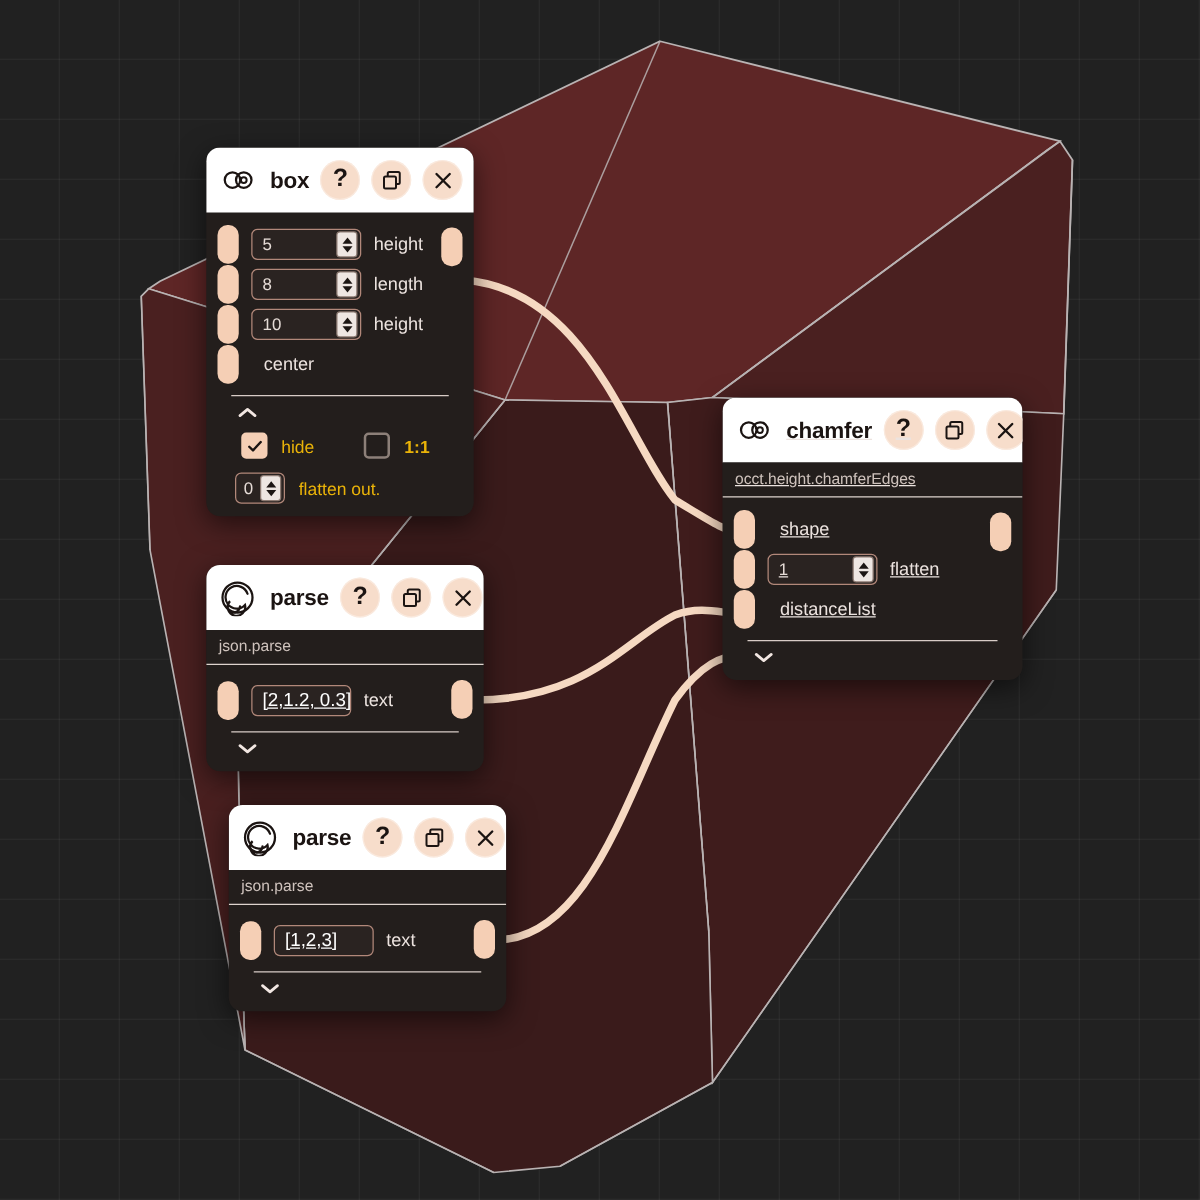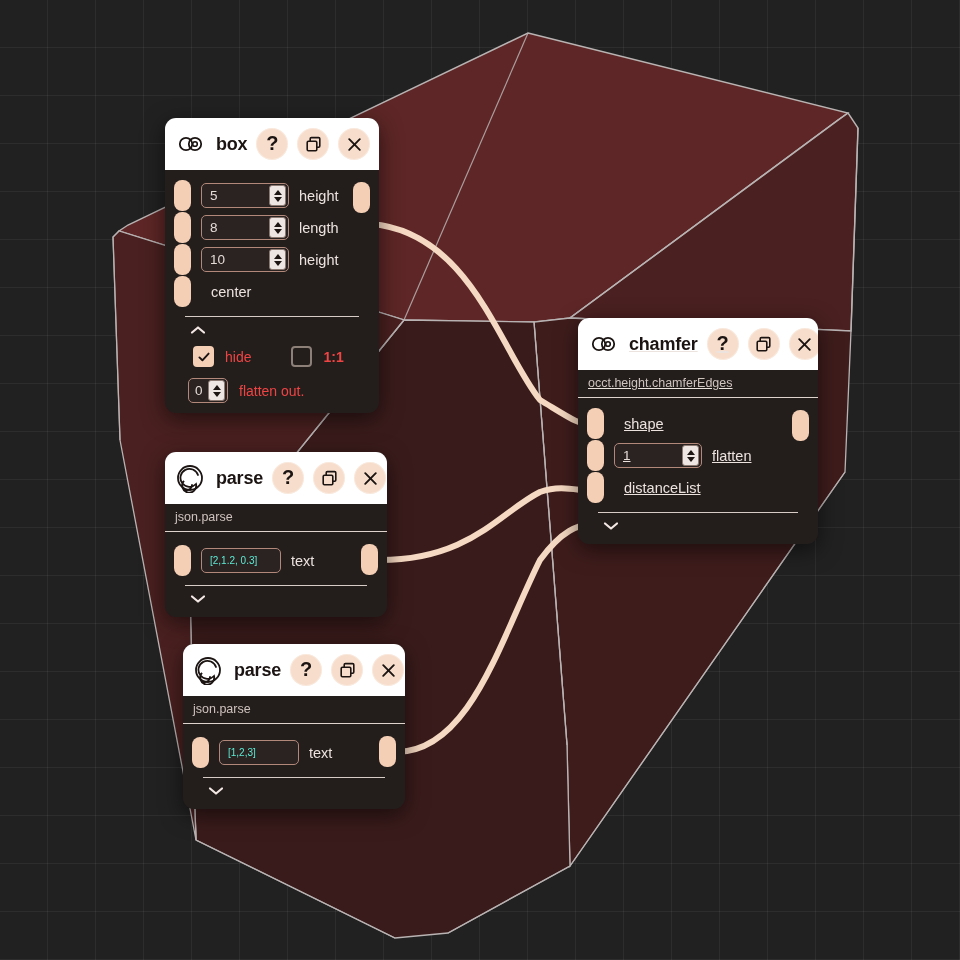--- a/index.html
+++ b/index.html
@@ -160,21 +160,21 @@
   
   .textfield {
     height: 25px;
     border: 1px solid #b2887a;
     border-radius: 5px;
     background: #2a2321;
     display: flex; align-items: center;
     padding: 0 8px;
     width: 80px;
   }
-  .textfield .val { font-size: 10px; color: #5eead4; white-space: nowrap; }
+  .textfield .val { font-size: 15px; color: #ffffff; white-space: nowrap; text-decoration: underline; }
 
   .divider {
     height: 1px;
     background: #d8ccc6;
     margin: 9px 20px 4px 20px;
   }
   .chev {
     padding: 3px 0 4px 24px;
     cursor: pointer;
     display: flex;
@@ -191,21 +191,21 @@
     width: 21px; height: 21px;
     border-radius: 4px;
     border: 2px solid #8d8079;
     background: transparent;
     display: flex; align-items: center; justify-content: center;
     cursor: pointer;
     flex: 0 0 21px;
   }
   .cbox.on { background: #f5cfb5; border-color: #f5cfb5; }
   .cbox.on svg { display: block; }
-  .ctext { font-size: 14px; color: #ef4444; }
+  .ctext { font-size: 14px; color: #eab308; }
   .ctext.b { font-weight: bold; }
   .sp { width: 18px; }
 
   .flatrow {
     display: flex; align-items: center; gap: 11px;
     padding: 5px 0 2px 23px;
   }
 </style>
 </head>
 <body>

